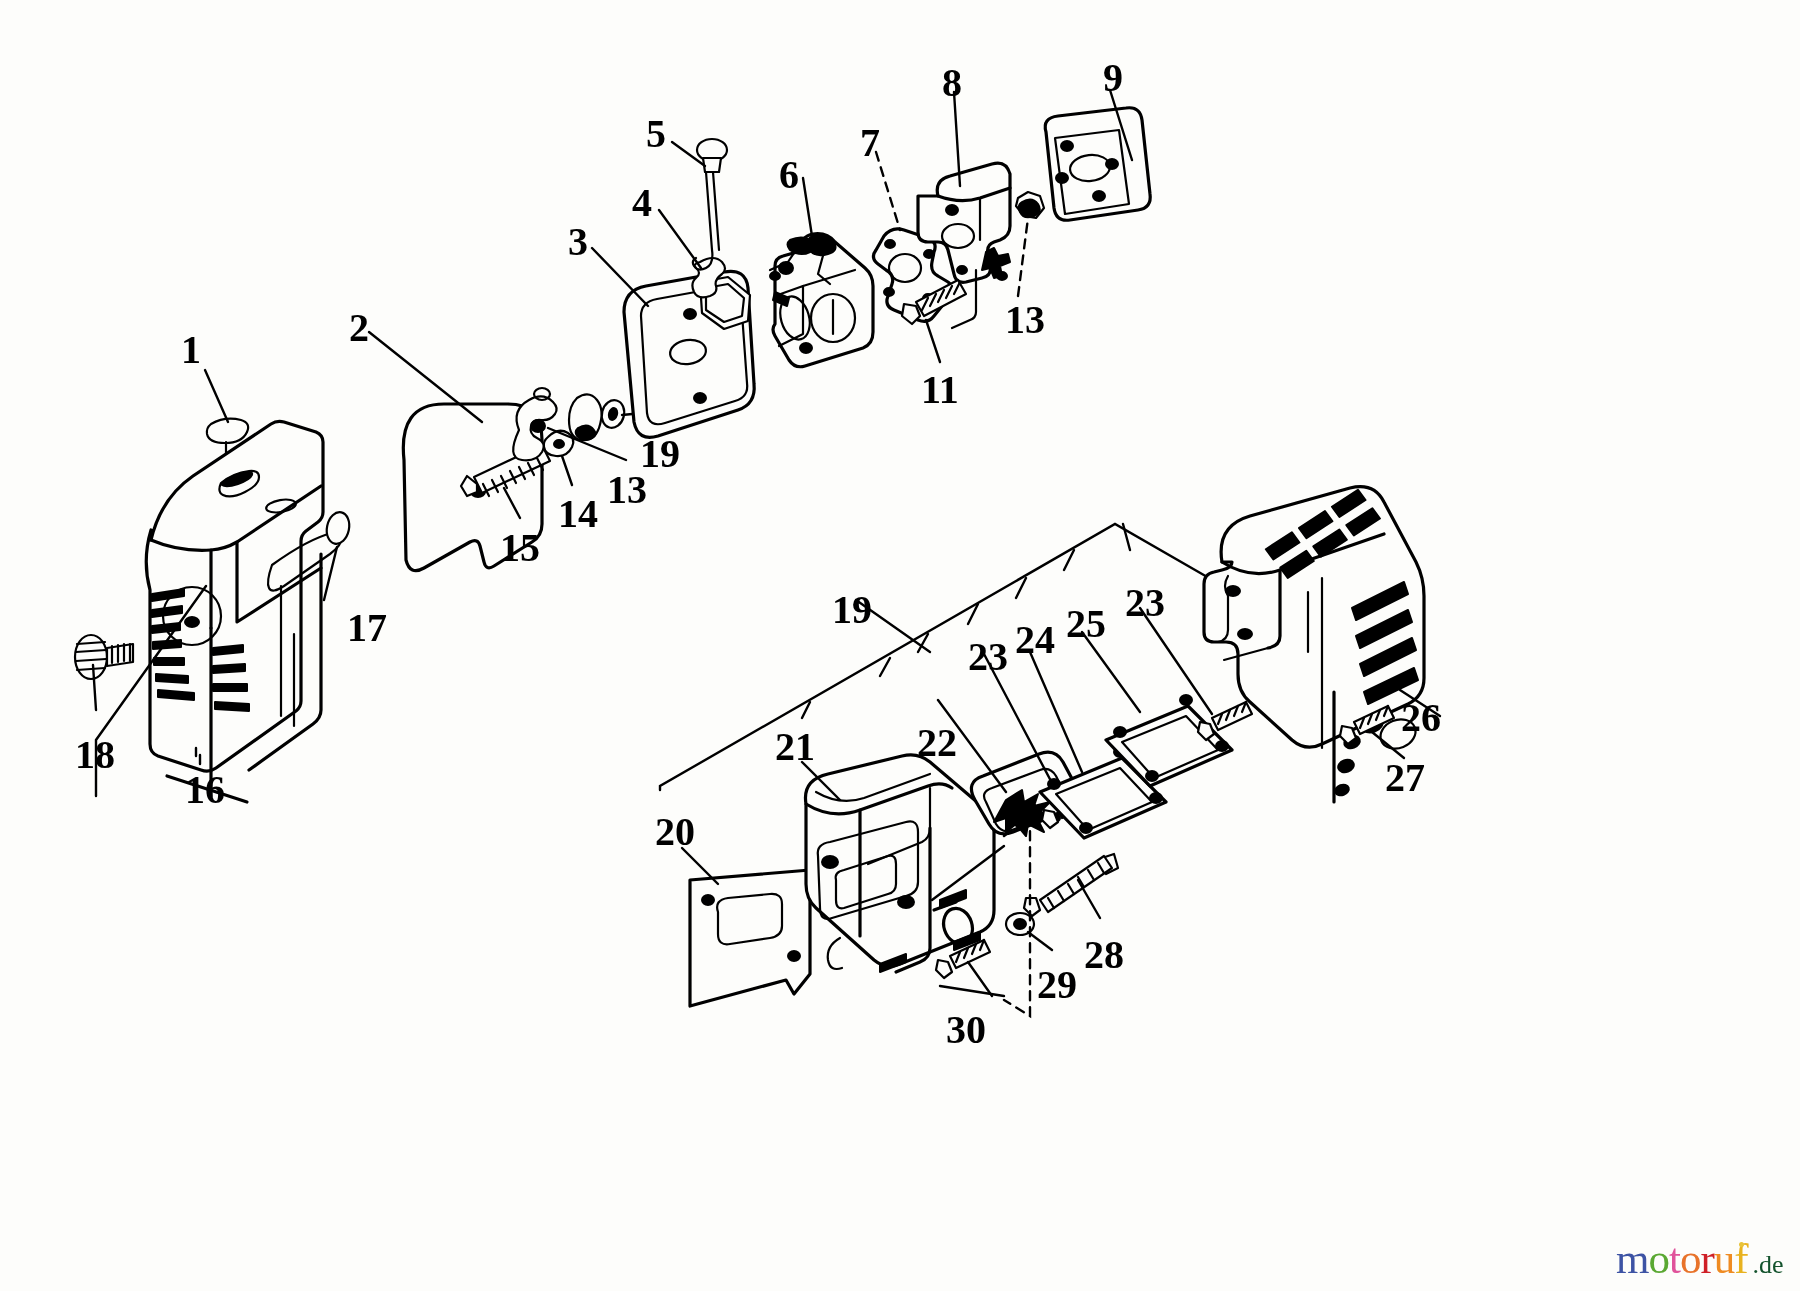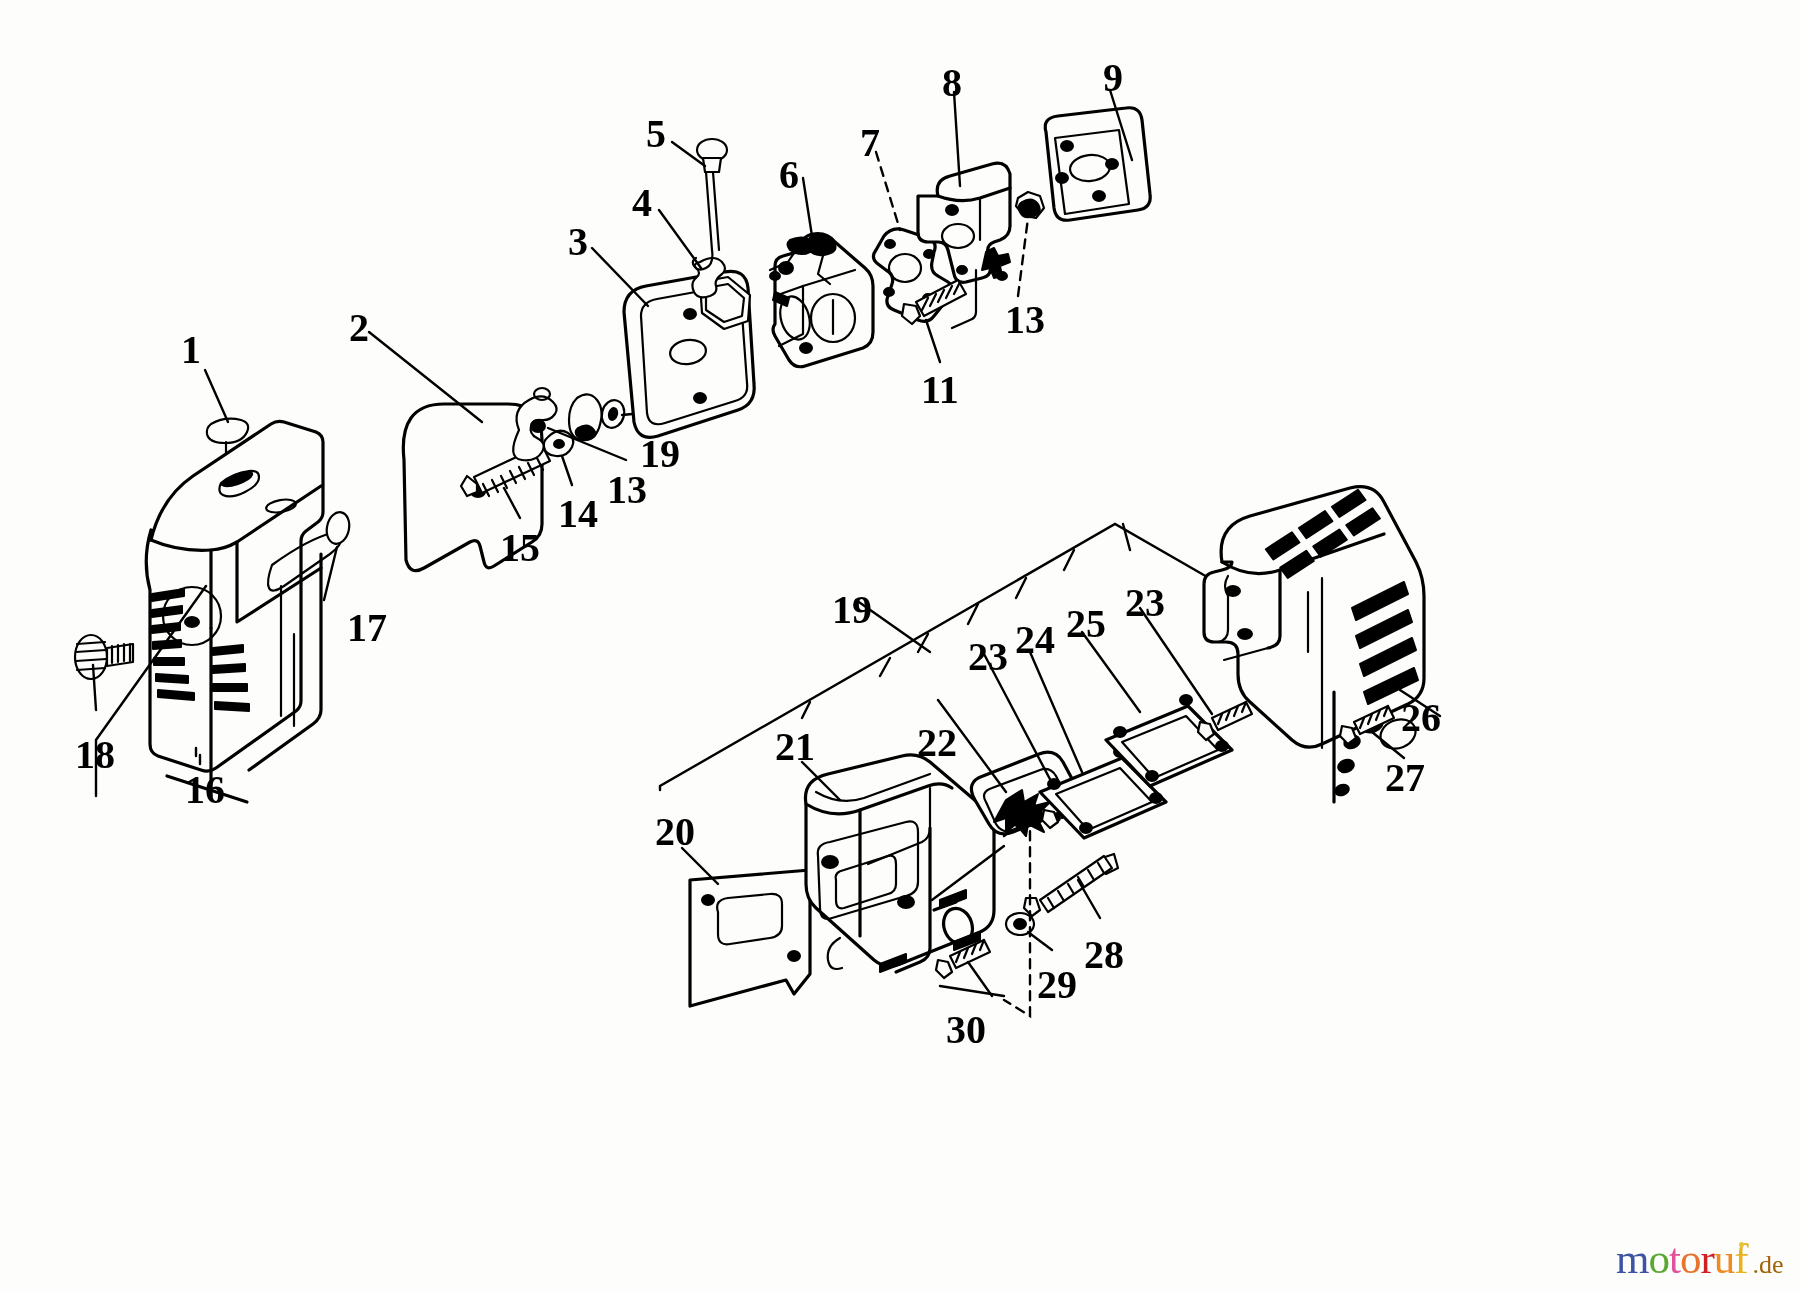--- a/index.html
+++ b/index.html
@@ -26,21 +26,21 @@
   #watermark{
     position:absolute;
     left:1616px; top:1234px;
     font-family:"Liberation Serif", serif;
     font-size:43px;
     letter-spacing:-1px;
     white-space:nowrap;
     user-select:none;
   }
   #watermark span{display:inline-block;}
-  #watermark .suffix{font-size:26px;color:#a16207;letter-spacing:0;}
+  #watermark .suffix{font-size:26px;color:#14532d;letter-spacing:0;}
   #watermark .dot{
     display:inline-block;width:5px;height:5px;border-radius:50%;
     background:#e8c33a;position:relative;top:-26px;left:-9px;
   }
 </style>
 </head>
 <body>
 
 <div id="stage">
 

